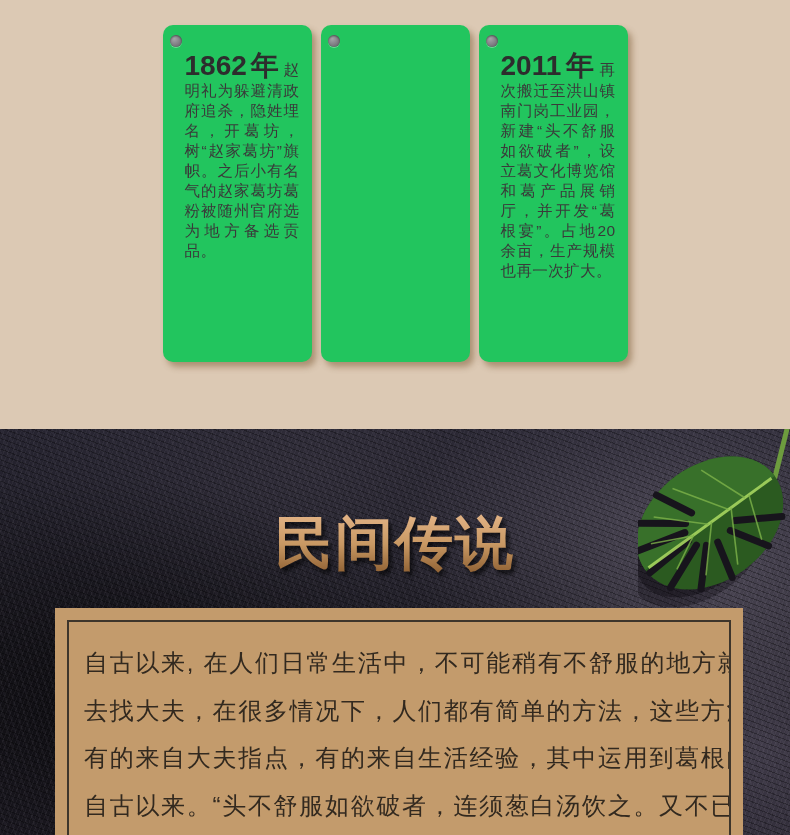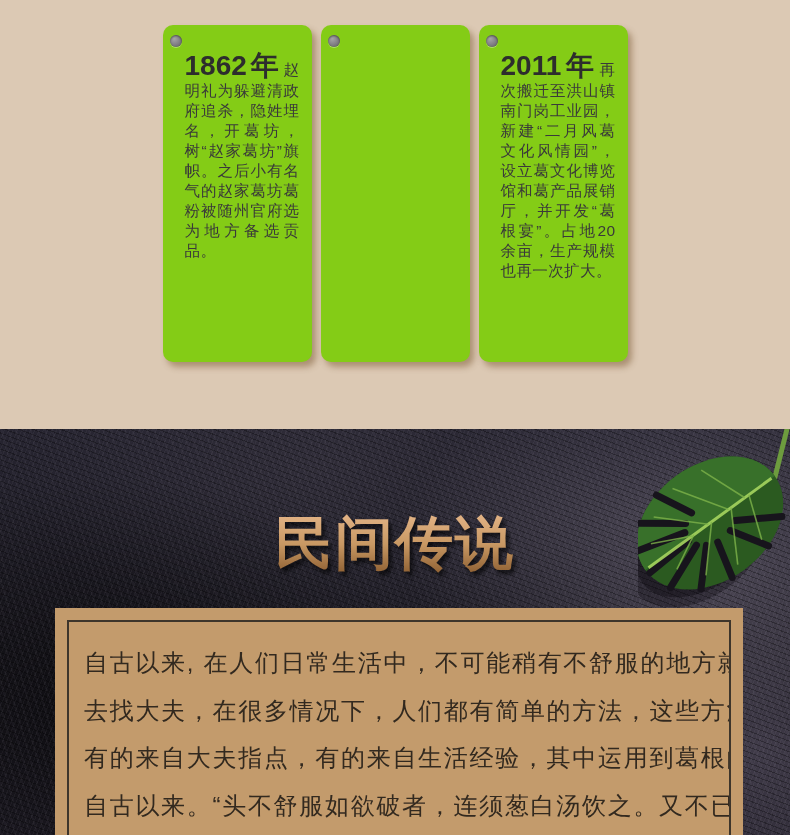--- a/index.html
+++ b/index.html
@@ -6,21 +6,21 @@
   body{
     width:790px;height:835px;overflow:hidden;position:relative;
     font-family:"Liberation Sans","DejaVu Sans",sans-serif;
     background:#dcc9b4;
   }
   
   .top-section{position:relative;width:790px;height:429px;background:#dcc9b4;}
   .cards{position:absolute;top:25px;left:0;width:790px;display:flex;justify-content:center;gap:9px;}
   .card{
     position:relative;width:149px;height:337px;box-sizing:border-box;
-    background:#84cc16;border-radius:10px;
+    background:#22c55e;border-radius:10px;
     box-shadow:4px 5px 6px rgba(110,75,35,.45);
     padding:26px 12px 0 22px;
   }
   .hole{
     position:absolute;top:10px;left:7px;width:12px;height:12px;border-radius:50%;
     background:radial-gradient(circle at 35% 30%, #a7a6aa 0%, #807e84 55%, #5e5b61 100%);
     box-shadow:inset 0 1px 2px rgba(0,0,0,.45), 0 1px 0 rgba(255,255,255,.35);
   }
   .card-text{
     margin:0;font-size:15.5px;line-height:20px;color:#3a3a3a;
@@ -85,21 +85,21 @@
       <p class="card-text"><b class="year">1862年</b><span>赵明礼为躲避清政府追杀，隐姓埋名，开葛坊，树“赵家葛坊”旗帜。之后小有名气的赵家葛坊葛粉被随州官府选为地方备选贡品。</span></p>
     </article>
 
 
     <article class="card">
       <span class="hole"></span>
     </article>
 
     <article class="card">
       <span class="hole"></span>
-      <p class="card-text"><b class="year">2011年</b><span>再次搬迁至洪山镇南门岗工业园，新建“二月风葛文化风情园”，设立葛文化博览馆和葛产品展销厅，并开发“葛根宴”。占地20余亩，生产规模也再一次扩大。</span></p>
+      <p class="card-text"><b class="year">2011年</b><span>再次搬迁至洪山镇南门岗工业园，新建“头不舒服如欲破者”，设立葛文化博览馆和葛产品展销厅，并开发“葛根宴”。占地20余亩，生产规模也再一次扩大。</span></p>
     </article>
 
 
   </div>
 </div>
 
 <section class="legend">
 
   <svg class="leaf" viewBox="0 0 152 200" xmlns="http://www.w3.org/2000/svg" aria-hidden="true">
 

